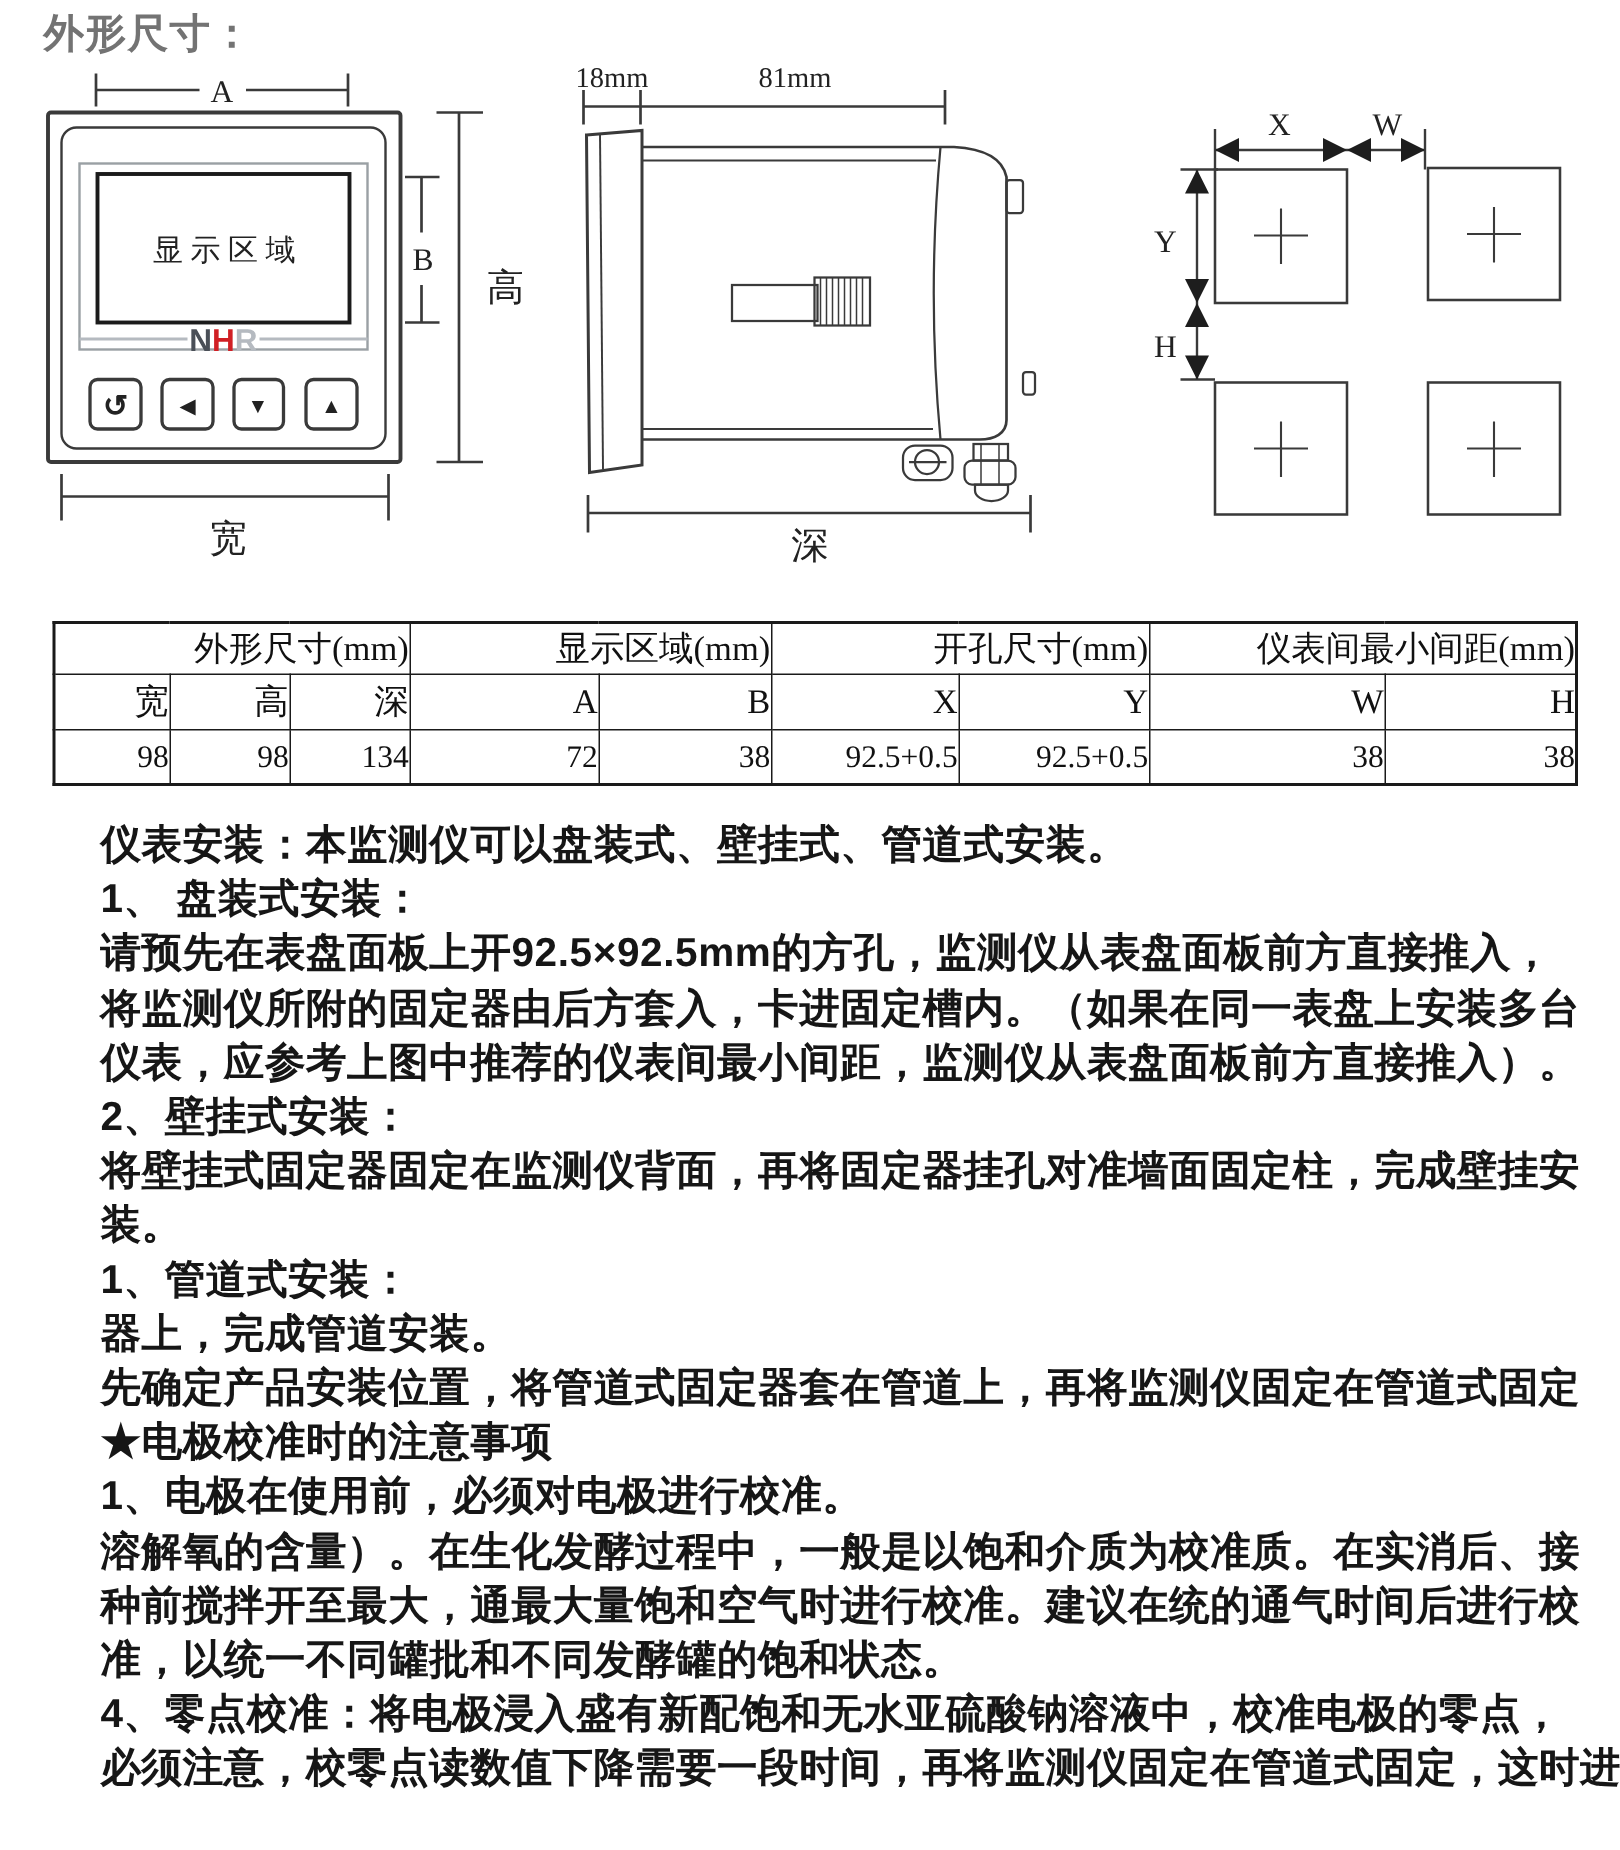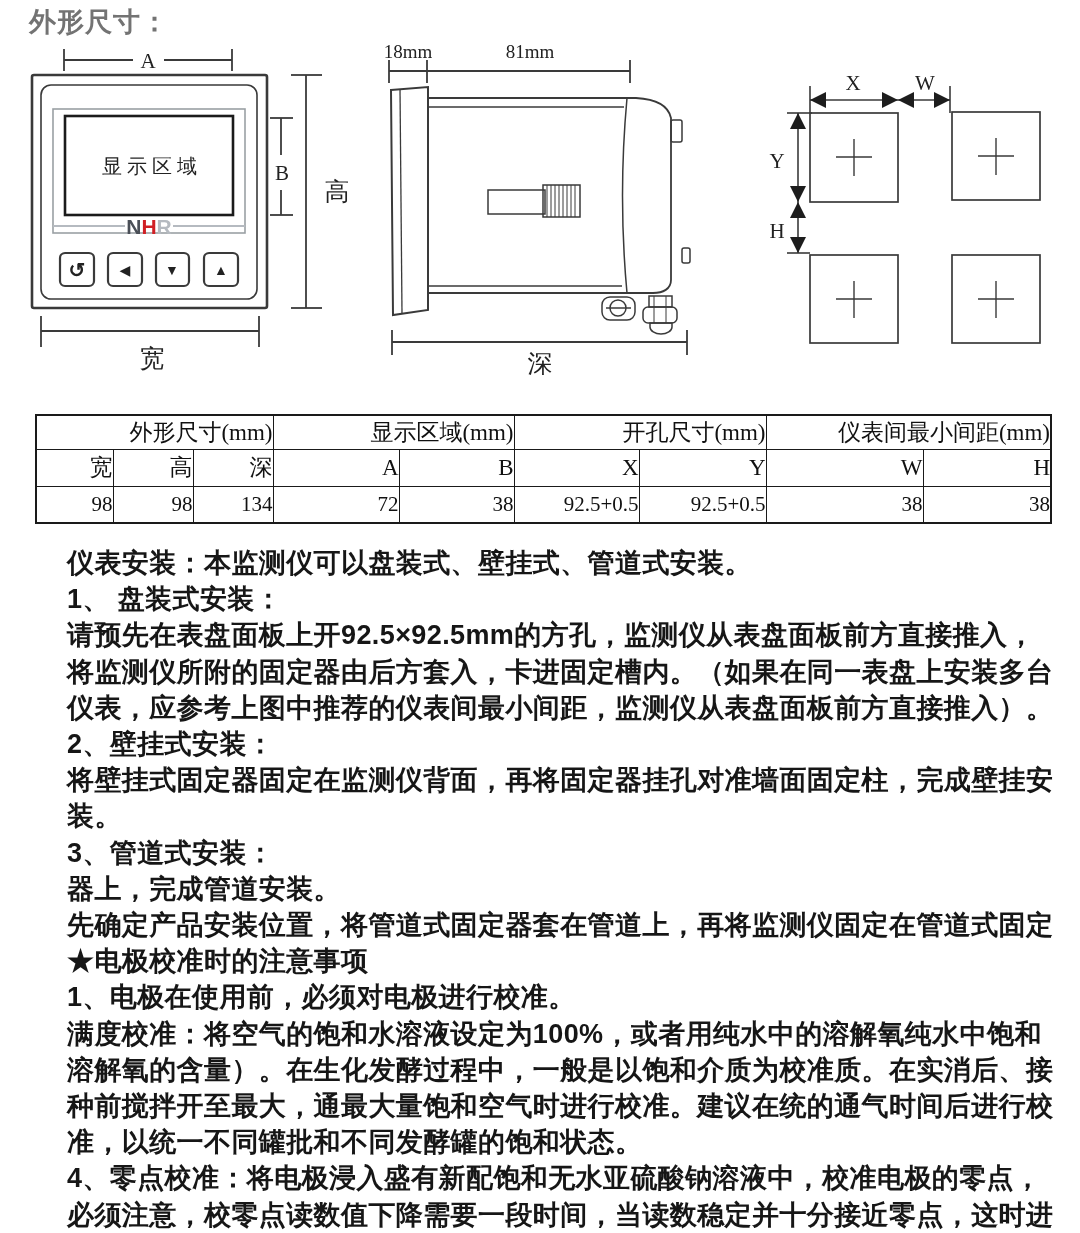--- a/index.html
+++ b/index.html
@@ -256,26 +256,25 @@
 
   <div class="text-block">
       <div class="text-line">仪表安装：本监测仪可以盘装式、壁挂式、管道式安装。</div>
       <div class="text-line">1、 盘装式安装：</div>
       <div class="text-line">请预先在表盘面板上开92.5×92.5mm的方孔，监测仪从表盘面板前方直接推入，</div>
       <div class="text-line">将监测仪所附的固定器由后方套入，卡进固定槽内。（如果在同一表盘上安装多台</div>
       <div class="text-line">仪表，应参考上图中推荐的仪表间最小间距，监测仪从表盘面板前方直接推入）。</div>
       <div class="text-line">2、壁挂式安装：</div>
       <div class="text-line">将壁挂式固定器固定在监测仪背面，再将固定器挂孔对准墙面固定柱，完成壁挂安</div>
       <div class="text-line">装。</div>
-      <div class="text-line">3、管道式安装：</div>
+      <div class="text-line">1、管道式安装：</div>
       <div class="text-line">器上，完成管道安装。</div>
       <div class="text-line">先确定产品安装位置，将管道式固定器套在管道上，再将监测仪固定在管道式固定</div>
       <div class="text-line">★电极校准时的注意事项</div>
       <div class="text-line">1、电极在使用前，必须对电极进行校准。</div>
-      <div class="text-line">满度校准：将空气的饱和水溶液设定为100%，或者用纯水中的溶解氧纯水中饱和</div>
       <div class="text-line">溶解氧的含量）。在生化发酵过程中，一般是以饱和介质为校准质。在实消后、接</div>
       <div class="text-line">种前搅拌开至最大，通最大量饱和空气时进行校准。建议在统的通气时间后进行校</div>
       <div class="text-line">准，以统一不同罐批和不同发酵罐的饱和状态。</div>
       <div class="text-line">4、零点校准：将电极浸入盛有新配饱和无水亚硫酸钠溶液中，校准电极的零点，</div>
-      <div class="text-line">必须注意，校零点读数值下降需要一段时间，当读数稳定并十分接近零点，这时进</div>
+      <div class="text-line">必须注意，校零点读数值下降需要一段时间，再将监测仪固定在管道式固定，这时进</div>
     </div>
 
 </div>
 
 </body></html>

